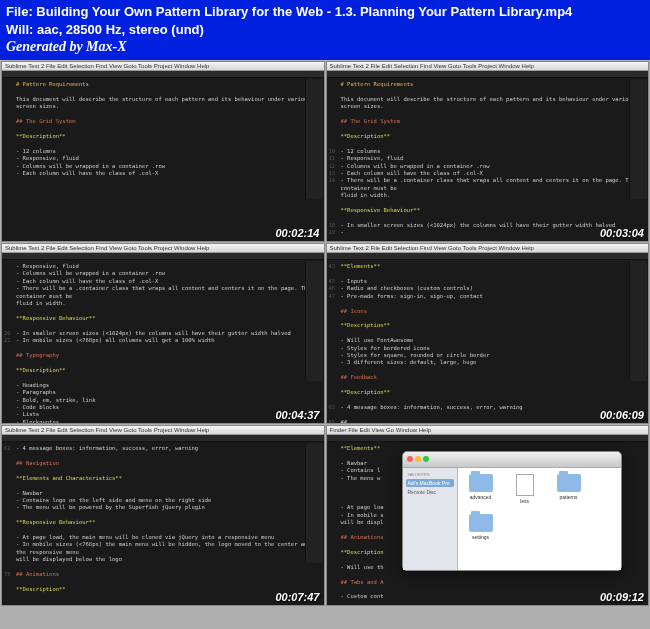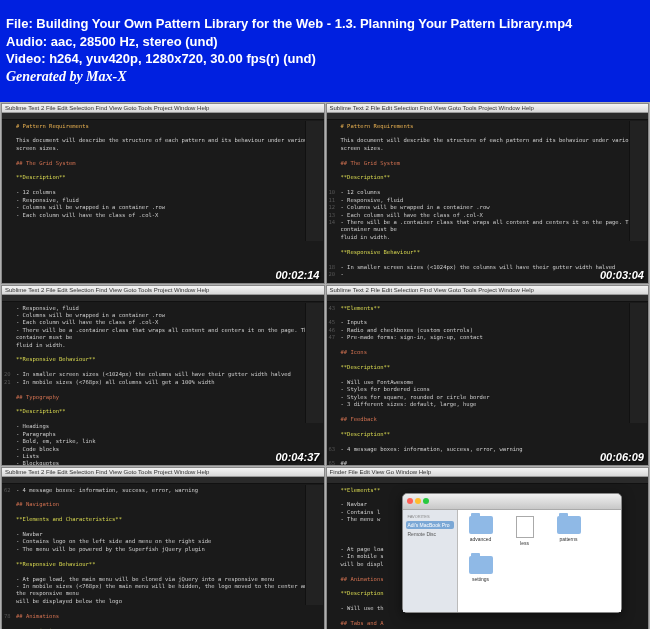--- a/index.html
+++ b/index.html
@@ -1,17 +1,17 @@
 <!DOCTYPE html>
 <html><head>
 <meta charset="utf-8">
 <style>
 * { margin: 0; padding: 0; box-sizing: border-box; }
 body { width: 650px; height: 629px; background: #b0b0b0; font-family: Arial, sans-serif; overflow: hidden; }
-.header { background: #0020e0; color: #fff; padding: 15px 6px; font-size: 13px; line-height: 1.35; font-weight: bold; }
+.header { background: #0020e0; color: #fff; padding: 3px 6px; font-size: 13px; line-height: 1.35; font-weight: bold; }
 .header .gen { font-family: "Comic Sans MS", cursive; font-weight: bold; font-style: italic; font-size: 14px; }
 .grid { display: grid; grid-template-columns: 1fr 1fr; grid-template-rows: repeat(3, 181px); gap: 1px; padding: 1px; }
 .shot { position: relative; background: #1a1a1a; border: 1px solid #888; overflow: hidden; }
 .mbar { height: 9px; background: linear-gradient(#f4f4f4,#d8d8d8); color: #333; font-size: 6px; padding: 1px 3px; white-space: nowrap; border-bottom: 1px solid #999; }
 .tabbar { height: 7px; background: #2a2a2a; border-bottom: 1px solid #111; }
 .ed { padding: 3px 2px 3px 14px; font-family: Menlo, monospace; font-size: 5.5px; line-height: 1.35; color: #ccc; position: relative; }
 .ln { position: absolute; left: 2px; color: #555; }
 .h1 { color: #e8b050; }
 .h2 { color: #d07050; }
 .yel { color: #d8d850; }
@@ -29,22 +29,21 @@
 .ficon { width: 24px; height: 18px; background: #8fb9e6; border-radius: 2px; margin: 0 auto 2px; position: relative; }
 .ficon::before { content: ""; position: absolute; top: -3px; left: 2px; width: 9px; height: 3px; background: #8fb9e6; border-radius: 1px 1px 0 0; }
 .file { width: 34px; text-align: center; font-size: 5px; color: #333; }
 .ficon2 { width: 18px; height: 22px; background: #fff; border: 1px solid #aaa; margin: 0 auto 2px; }
 </style>
 </head>
 <body>
 
 <div class="header">
   <div><span>File:</span> <span>Building Your Own Pattern Library for the Web - 1.3. Planning Your Pattern Library.mp4</span></div>
-  <div><span>Audio:</span> <span>aac, 28500 Hz, stereo (und)</span></div>
-  <div><span>Video:</span> <span>h264, yuv420p, 1280x720, 30.00 fps(r) (und)</span></div>
+  <div><span>Will:</span> <span>aac, 28500 Hz, stereo (und)</span></div>
   <div class="gen">Generated by Max-X</div>
 </div>
 
 <div class="grid">
 
   <div class="shot">
     <div class="mbar">Sublime Text 2   File   Edit   Selection   Find   View   Goto   Tools   Project   Window   Help</div>
     <div class="tabbar"></div>
     <div class="ed" id="ed1">
         <div><span class="h1"># Pattern Requirements</span></div>

